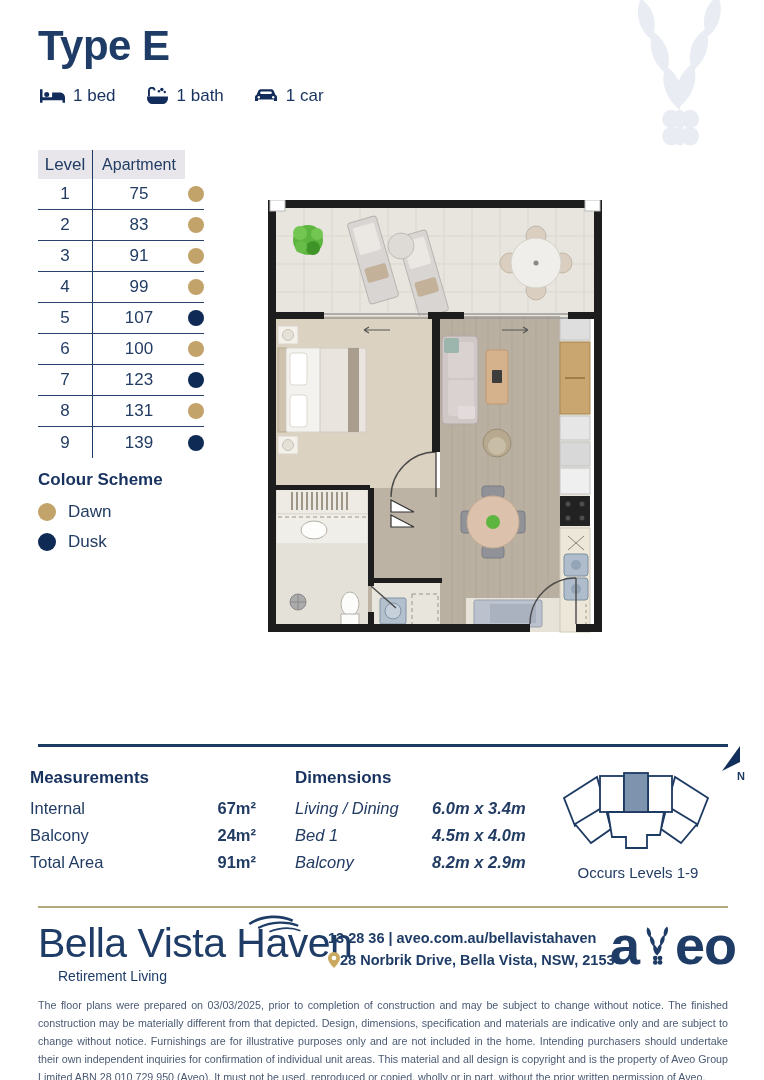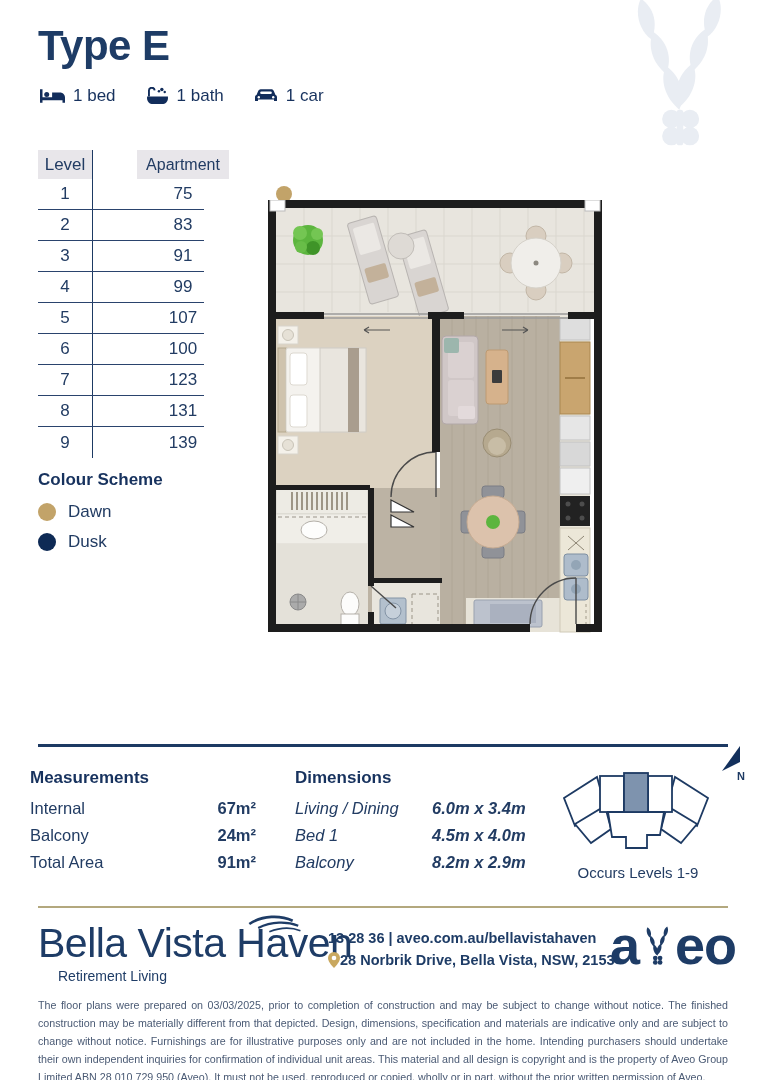--- a/index.html
+++ b/index.html
@@ -15,21 +15,21 @@
   .watermark svg{width:100%;height:100%;}
 
   
   .title{position:absolute;left:38px;top:22px;font-size:42px;font-weight:bold;letter-spacing:-.5px;color:#1e3c66;}
   .features{position:absolute;left:40px;top:86px;display:flex;gap:30px;align-items:center;}
   .feature{display:flex;align-items:center;gap:8px;font-size:17px;color:#17325e;}
   .feature svg{display:block;fill:#122d5b;}
 
   
   .apt-table{position:absolute;left:38px;top:150px;width:166px;}
-  .t-row{display:grid;grid-template-columns:55px 92px 19px;align-items:center;height:31px;gap:44px;}
+  .t-row{display:grid;grid-template-columns:55px 92px 19px;align-items:center;height:31px;}
   .t-head{height:29px;}
   .t-head .hc{background:var(--hdr-bg);height:100%;display:flex;align-items:center;justify-content:center;font-size:16px;color:#223c63;}
   .t-row .c-level{text-align:center;font-size:17px;color:#223c63;border-right:1.5px solid var(--navy);height:100%;display:flex;align-items:center;justify-content:center;}
   .t-row .c-apt{text-align:center;font-size:17px;color:#223c63;}
   .t-row{border-bottom:1px solid #2a436d;}
   .t-row:last-child,.t-head{border-bottom:none;}
   .dot{width:16px;height:16px;border-radius:50%;justify-self:end;}
 
   
   .scheme{position:absolute;left:38px;top:470px;}

